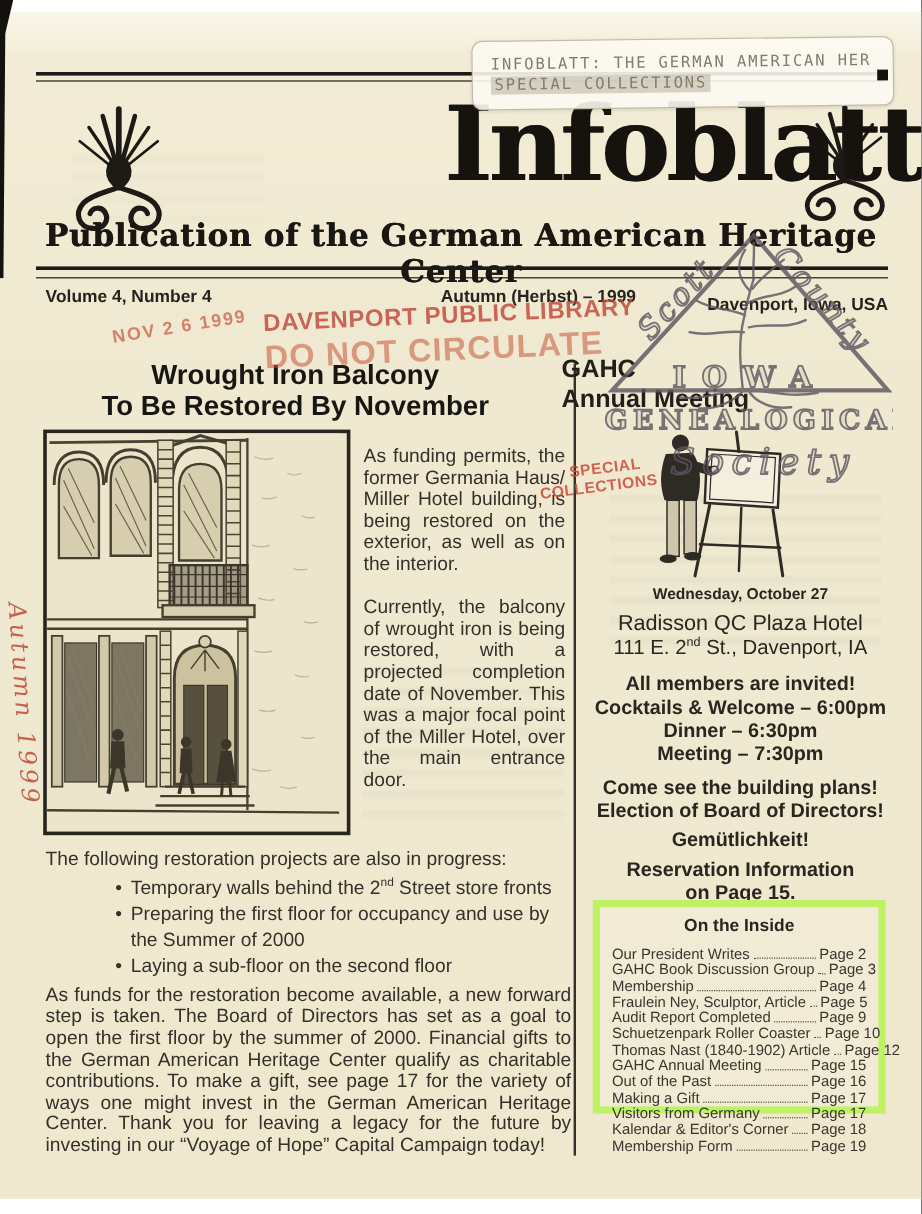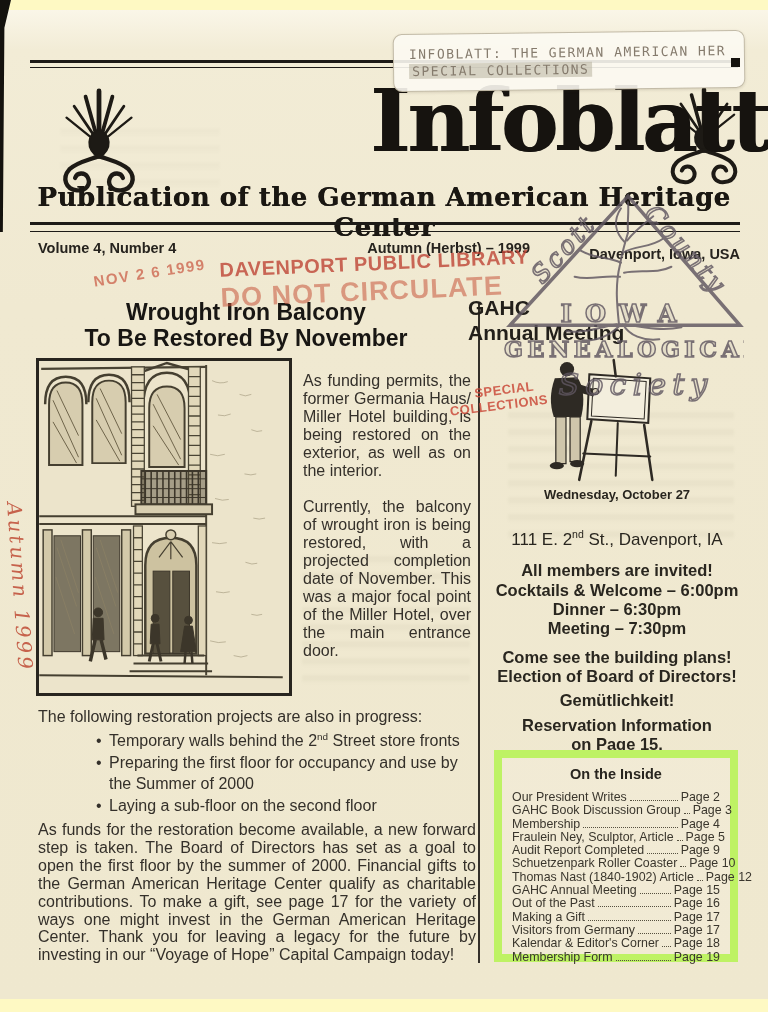--- a/index.html
+++ b/index.html
@@ -1,16 +1,16 @@
 <!DOCTYPE html>
 <html><head>
 <meta charset="utf-8">
 <style>
   html,body{margin:0;padding:0;background:#0f0e0b;}
-  .page{position:relative;width:768px;height:1012px;background:#fef9c3;overflow:hidden;
+  .page{position:relative;width:768px;height:1012px;background:#ffffff;overflow:hidden;
         font-family:"Liberation Sans",sans-serif;}
   .abs{position:absolute;}
   
   .paper{position:absolute;left:0;top:10px;right:0;bottom:13px;
          background:linear-gradient(180deg,#faf6e8 0%,#f2ecd6 4%,#f0e9d1 30%,#efe8cf 100%);}
   .corner-sliver{left:0;top:0;width:11px;height:232px;background:#14120e;
                  clip-path:polygon(0 0,100% 0,40% 12%,26% 100%,0 100%);z-index:7;}
   
   .ghost{z-index:1;opacity:.35;filter:blur(.8px);
          background:repeating-linear-gradient(180deg,rgba(118,112,88,.14) 0 6px,rgba(118,112,88,.03) 6px 9px,transparent 9px 17px);}
@@ -58,21 +58,21 @@
   .bullets li::before{content:"•";position:absolute;left:0;top:0;}
   .closing{left:38px;top:821px;width:438px;font-size:16px;line-height:1.12;text-align:justify;
            color:#34302a;z-index:2;}
   sup{font-size:62%;vertical-align:super;line-height:0;}
   
   .divider{left:478px;top:303px;width:2px;height:660px;background:#34302a;z-index:2;}
   
   .rc{left:488px;width:258px;text-align:center;color:#29261f;z-index:2;position:absolute;}
   .gahc{left:468px;width:258px;font-size:21px;font-weight:bold;color:#221f1a;z-index:2;position:absolute;}
   .b165{font-size:16.5px;font-weight:bold;}
-  .toc-box{left:494px;top:750px;width:244px;height:212px;border:8px solid #bef264;z-index:2;
+  .toc-box{left:494px;top:750px;width:244px;height:178px;border:6px solid #bef264;z-index:2;
            box-sizing:border-box;padding:8px 10px 6px 10px;background:rgba(244,238,220,.4);}
   .toc-title{text-align:center;font-size:14.5px;font-weight:bold;color:#28251f;margin-bottom:9px;}
   .toc-row{display:flex;align-items:baseline;font-size:12.4px;line-height:13.3px;color:#3a362d;white-space:nowrap;}
   .toc-label{flex:0 0 auto;}
   .toc-dots{flex:1 1 auto;border-bottom:1.6px dotted #55503f;margin:0 3px 2px 3px;min-width:6px;}
   .toc-page{flex:0 0 auto;}
   
   .handwriting{left:-75px;top:575px;width:190px;text-align:center;transform:rotate(86deg);
                font-family:"DejaVu Serif",serif;font-style:italic;font-size:20px;letter-spacing:3px;
                color:#c2543e;z-index:4;opacity:.9;}
@@ -290,20 +290,21 @@
     <circle cx="58" cy="35" r="3" fill="#d8cfb8" stroke="#2e2a24"></circle>
     <g fill="#cfc6ab" stroke="#2e2a24" stroke-width="1.2">
       <rect x="19" y="60" width="10" height="46"></rect>
       <rect x="33" y="60" width="10" height="44"></rect>
     </g>
     <ellipse cx="20" cy="108" rx="7" ry="3.5" fill="#2e2a24"></ellipse>
     <ellipse cx="40" cy="106" rx="7" ry="3.5" fill="#2e2a24"></ellipse>
   </svg>
 
   <div class="rc" style="top:487px;font-size:13px;font-weight:bold;">Wednesday, October 27</div>
+  <div class="rc" style="top:509px;font-size:18px;">Radisson QC Plaza Hotel</div>
   <div class="rc" style="top:530px;font-size:17px;">111 E. 2<sup>nd</sup> St., Davenport, IA</div>
   <div class="rc b165" style="top:561px;">All members are invited!</div>
   <div class="rc b165" style="top:581px;">Cocktails &amp; Welcome – 6:00pm</div>
   <div class="rc b165" style="top:600px;">Dinner – 6:30pm</div>
   <div class="rc b165" style="top:619px;">Meeting – 7:30pm</div>
   <div class="rc b165" style="top:648px;">Come see the building plans!</div>
   <div class="rc b165" style="top:667px;">Election of Board of Directors!</div>
   <div class="rc b165" style="top:691px;">Gemütlichkeit!</div>
   <div class="rc b165" style="top:716px;">Reservation Information</div>
   <div class="rc b165" style="top:735px;">on Page 15.</div>

